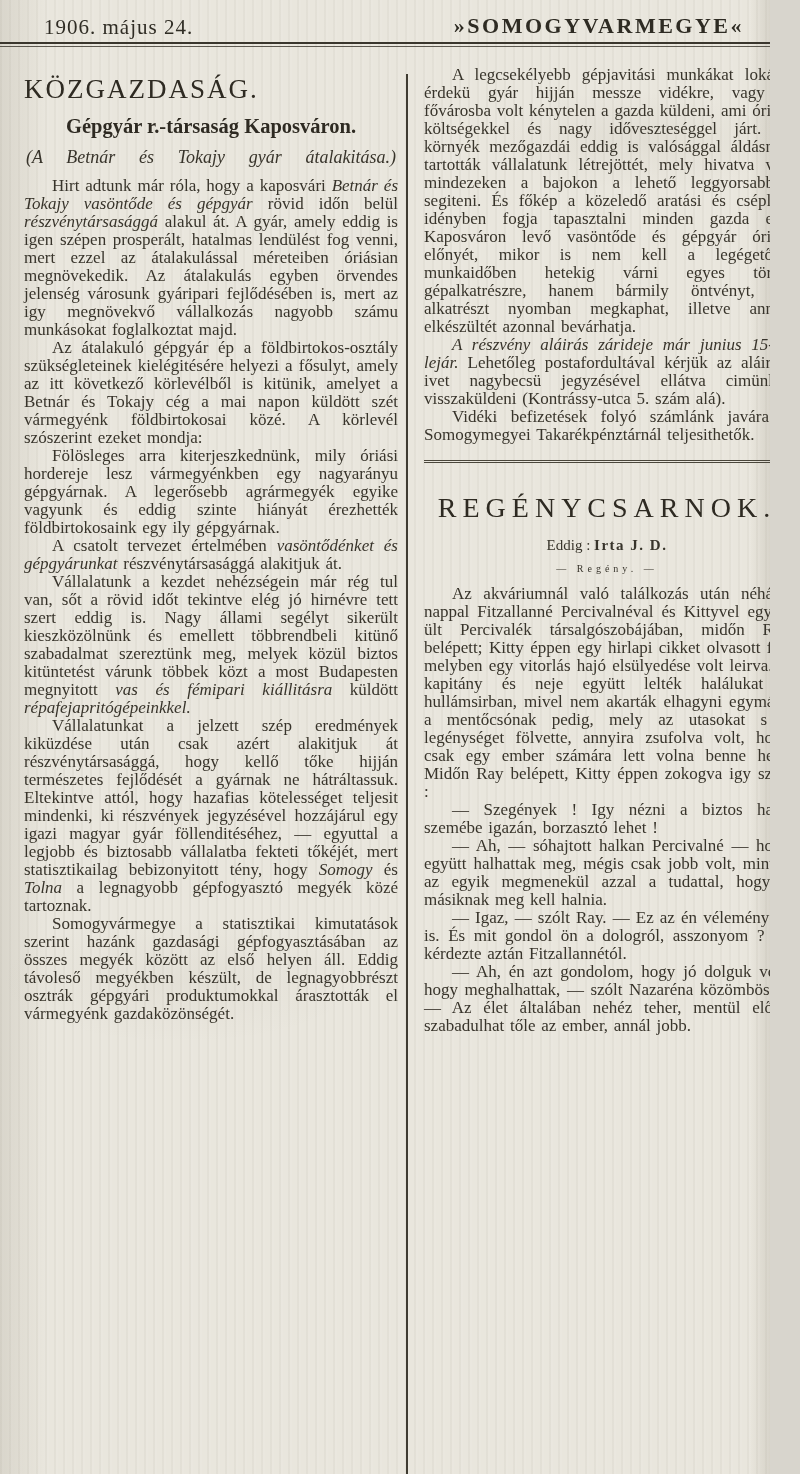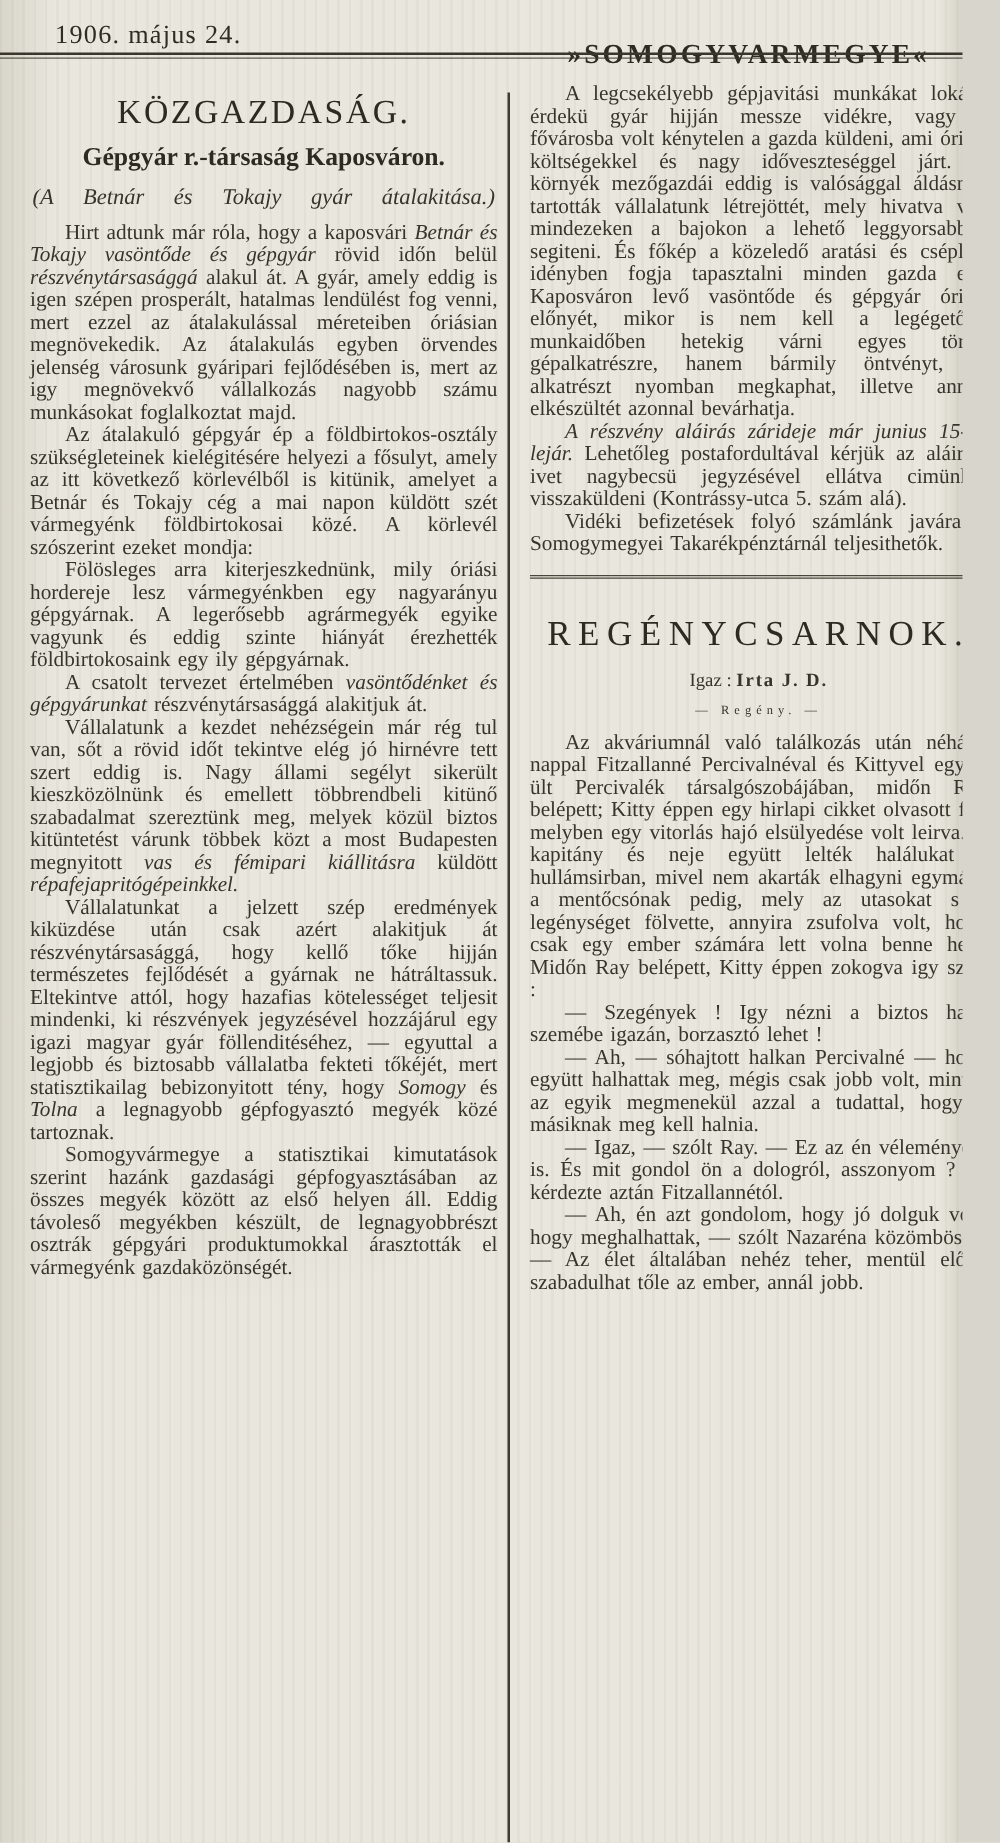--- a/index.html
+++ b/index.html
@@ -19,42 +19,42 @@
       #e9e6dd;
     font-family: "Liberation Serif", "DejaVu Serif", serif;
     color: #38342b;
   }
 
   .date {
     position: absolute; left: 44px; top: 15px;
     font-size: 21px; letter-spacing: 1px; color: #2f2c24;
   }
   .masthead {
-    position: absolute; right: 26px; top: 30px;
+    position: absolute; right: 26px; top: 13px;
     font-size: 22px; font-weight: bold; letter-spacing: 2.5px; color: #2e2b23;
   }
   .top-rule {
     position: absolute; left: 0; top: 42px; width: 800px; height: 5px;
     border-top: 2px solid #3a362d;
     border-bottom: 1px solid rgba(58,54,45,0.8);
   }
   .col-divider {
     position: absolute; left: 406px; top: 74px; bottom: 0; width: 2px;
     background: #3f3b31;
   }
   .edge-line {
     position: absolute; left: 792px; top: 76px; bottom: 0; width: 4px;
     background: #33302a;
   }
 
   .left-col  { position: absolute; left: 24px;  top: 60px; width: 374px; }
   .right-col { position: absolute; left: 424px; top: 60px; width: 366px; }
 
   .section-title {
-    margin-top: 14px; text-align: center;
+    margin-top: 14px; 
     font-size: 27px; letter-spacing: 2px; color: #2e2a22;
   }
   .article-title {
     margin-top: 10px; text-align: center;
     font-size: 20.5px; font-weight: bold; color: #2e2a22;
   }
   .article-subtitle {
     margin-top: 9px; padding: 0 2px;
     font-size: 18px; font-style: italic;
     text-align: justify; text-align-last: justify;
@@ -123,21 +123,21 @@
   <div class="right-col">
     <div class="body-text">
         <p class="para"><span>A legcsekélyebb gépjavitási munkákat lokális érdekü gyár hijján messze vidékre, vagy a fővárosba volt kénytelen a gazda küldeni, ami óriási költségekkel és nagy időveszteséggel járt. A környék mezőgazdái eddig is valósággal áldásnak tartották vállalatunk létrejöttét, mely hivatva van mindezeken a bajokon a lehető leggyorsabban segiteni. És főkép a közeledő aratási és cséplési idényben fogja tapasztalni minden gazda egy Kaposváron levő vasöntőde és gépgyár óriási előnyét, mikor is nem kell a legégetőbb munkaidőben hetekig várni egyes törött gépalkatrészre, hanem bármily öntvényt, uj alkatrészt nyomban megkaphat, illetve annak elkészültét azonnal bevárhatja.</span></p>
         <p class="para"><i>A részvény aláirás zárideje már junius 15-én lejár.</i><span> Lehetőleg postafordultával kérjük az aláirási ivet nagybecsü jegyzésével ellátva cimünkre visszaküldeni (Kontrássy-utca 5. szám alá).</span></p>
         <p class="para"><span>Vidéki befizetések folyó számlánk javára a Somogymegyei Takarékpénztárnál teljesithetők.</span></p>
       </div>
 
     <div class="novel-rule"></div>
     <div class="novel-title">REGÉNYCSARNOK.</div>
     <div class="byline">
-      <span>Igaz :</span>
+      <span>Eddig :</span>
       <b>Irta J. D.</b>
     </div>
     <div class="genre-row">
       <span class="genre">— Regény. —</span>
       <span class="installment">(30)</span>
     </div>
     <div class="body-text story-body">
         <p class="para"><span>Az akváriumnál való találkozás után néhány nappal Fitzallanné Percivalnéval és Kittyvel együtt ült Percivalék társalgószobájában, midőn Ray belépett; Kitty éppen egy hirlapi cikket olvasott föl, melyben egy vitorlás hajó elsülyedése volt leirva. A kapitány és neje együtt lelték halálukat a hullámsirban, mivel nem akarták elhagyni egymást, a mentőcsónak pedig, mely az utasokat s a legénységet fölvette, annyira zsufolva volt, hogy csak egy ember számára lett volna benne hely. Midőn Ray belépett, Kitty éppen zokogva igy szólt :</span></p>
         <p class="para"><span>— Szegények ! Igy nézni a biztos halál szemébe igazán, borzasztó lehet !</span></p>
         <p class="para"><span>— Ah, — sóhajtott halkan Percivalné — hogy együtt halhattak meg, mégis csak jobb volt, mintha az egyik megmenekül azzal a tudattal, hogy a másiknak meg kell halnia.</span></p>

